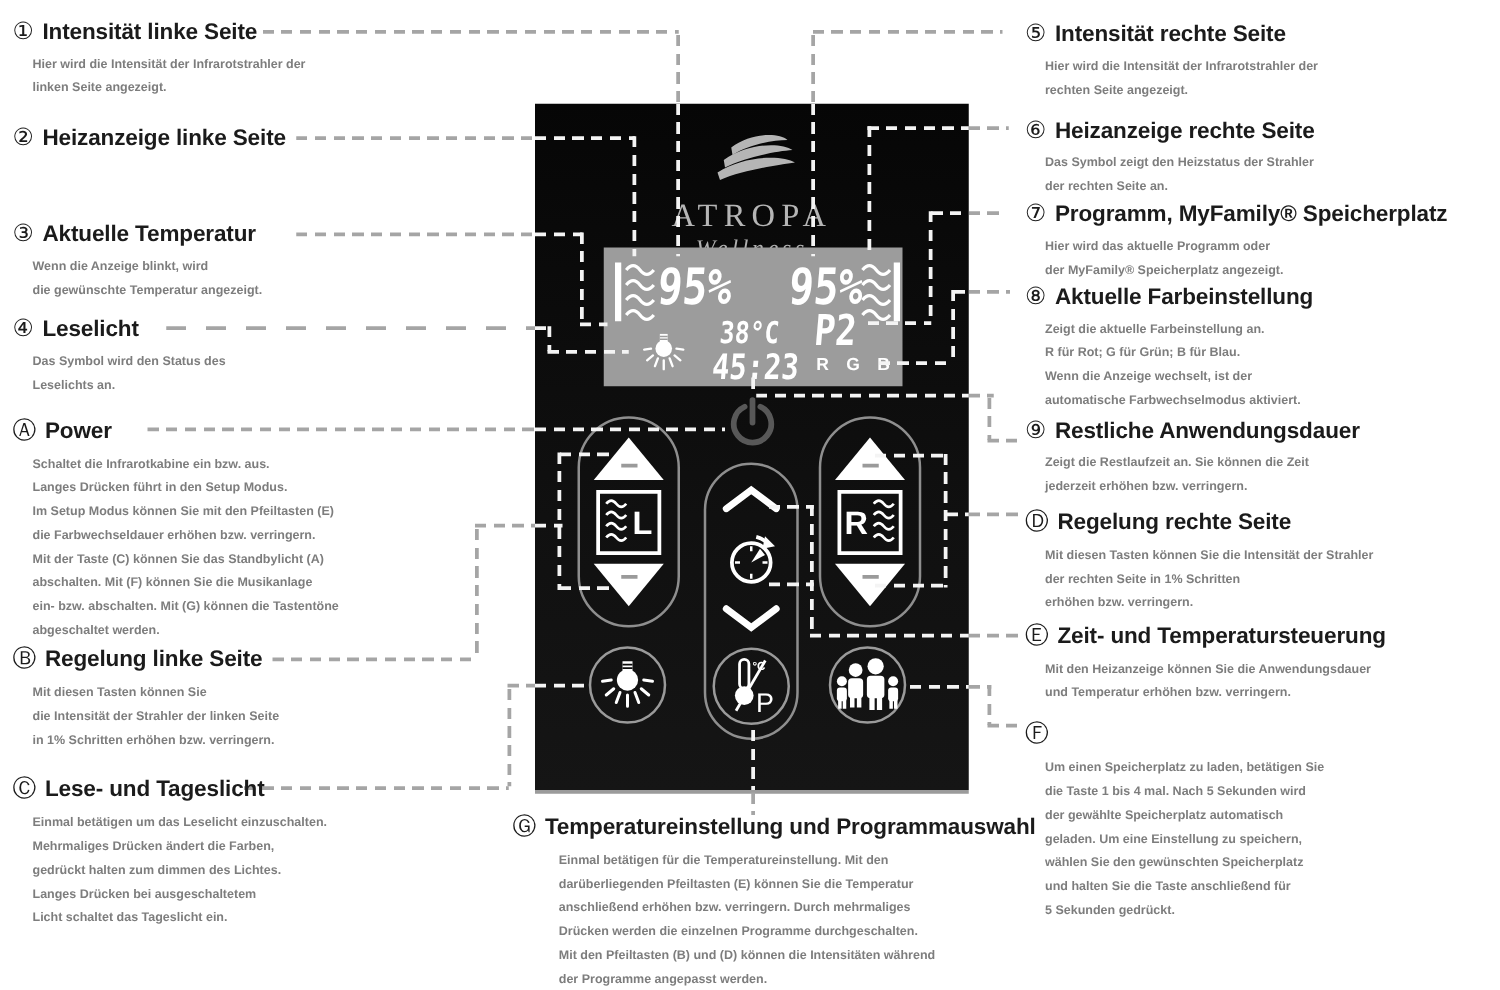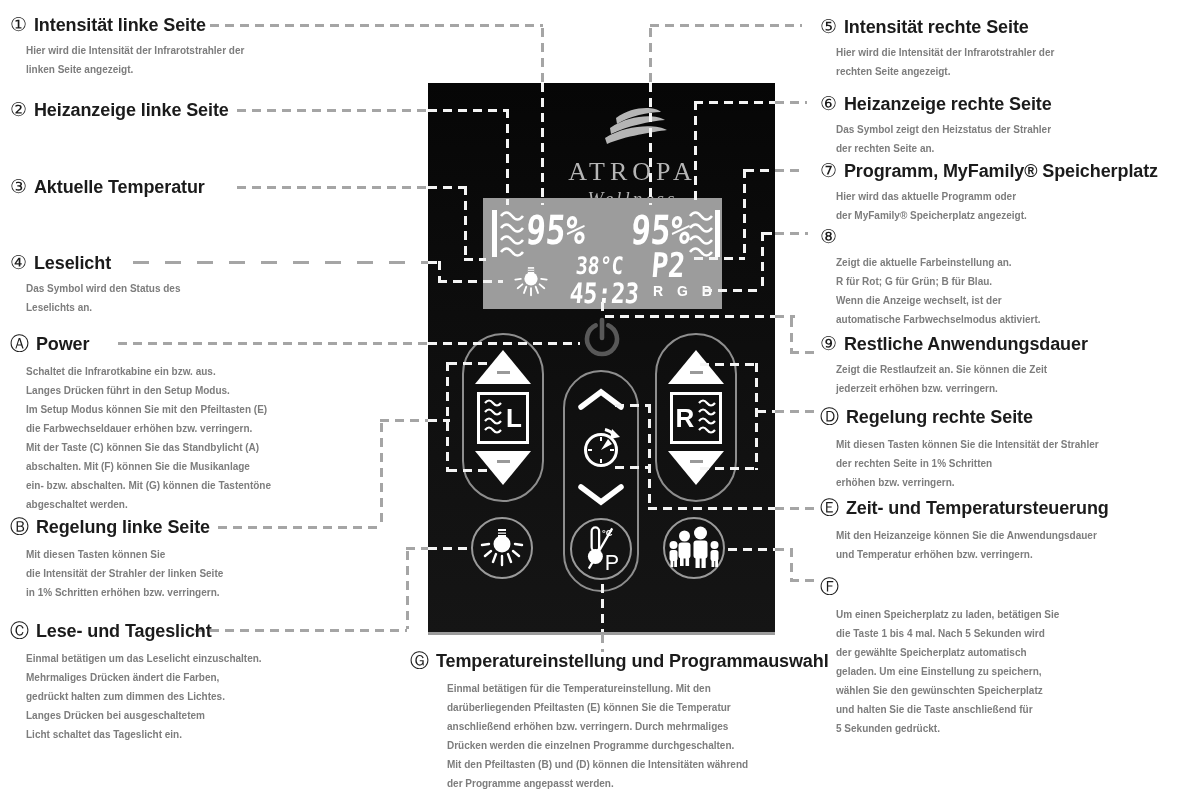--- a/index.html
+++ b/index.html
@@ -18,21 +18,21 @@
   .ln.v{width:3px;}
   .ln.h.g{background:repeating-linear-gradient(90deg,#a5a5a5 0 9px,transparent 9px 15px);}
   .ln.v.g{background:repeating-linear-gradient(180deg,#a5a5a5 0 9px,transparent 9px 15px);}
   .ln.h.w{background:repeating-linear-gradient(90deg,#f4f4f4 0 9px,transparent 9px 15px);}
   .ln.v.w{background:repeating-linear-gradient(180deg,#f4f4f4 0 9px,transparent 9px 15px);}
   .ln.h.lg{background:repeating-linear-gradient(90deg,#a5a5a5 0 16px,transparent 16px 32px);}
   
   .panel{position:absolute;left:428px;top:83px;width:347px;height:549px;
          background:linear-gradient(180deg,#060606 0%,#101010 60%,#151515 100%);
          border-bottom:3px solid #9b9b9b;z-index:1;}
-  .logo{position:absolute;left:0;top:22px;width:347px;text-align:center;padding-left:31px;}
+  .logo{position:absolute;left:0;top:22px;width:347px;text-align:center;}
   .brand{margin-top:6px;font-family:"Liberation Serif",serif;font-size:26px;
          letter-spacing:5px;color:#b5b5b5;}
   .brand-sub{margin-top:1px;font-family:"Liberation Serif",serif;font-style:italic;
          font-size:19px;letter-spacing:3px;color:#b0b0b0;}
   .lcd{position:absolute;left:55px;top:115px;width:239px;height:111px;background:#9c9c9c;}
   .lcd .bar{position:absolute;width:5px;height:47px;background:#fff;}
   .seg{position:absolute;font-family:"DejaVu Sans Mono",monospace;font-weight:700;color:#fff;
        line-height:1;transform:scale(0.82,1) skewX(-6deg);transform-origin:left top;white-space:pre;}
   .s95{font-size:40px;}
   .s38{font-size:24px;}
@@ -65,20 +65,22 @@
   <div class="co" style="left:10px;top:13px;">
     <div class="co-h"><span class="co-n">①</span><span>Intensität linke Seite</span></div>
     <div class="co-b">Hier wird die Intensität der Infrarotstrahler der
 linken Seite angezeigt.</div>
   </div>
   <div class="co" style="left:10px;top:98px;">
     <div class="co-h"><span class="co-n">②</span><span>Heizanzeige linke Seite</span></div>
   </div>
   <div class="co" style="left:10px;top:175px;">
     <div class="co-h"><span class="co-n">③</span><span>Aktuelle Temperatur</span></div>
+    <div class="co-b">Wenn die Anzeige blinkt, wird
+die gewünschte Temperatur angezeigt.</div>
   </div>
   <div class="co" style="left:10px;top:251px;">
     <div class="co-h"><span class="co-n">④</span><span>Leselicht</span></div>
     <div class="co-b">Das Symbol wird den Status des
 Leselichts an.</div>
   </div>
   <div class="co" style="left:10px;top:331px;">
     <div class="co-h"><span class="co-n">Ⓐ</span><span>Power</span></div>
     <div class="co-b">Schaltet die Infrarotkabine ein bzw. aus.
 Langes Drücken führt in den Setup Modus.
@@ -113,21 +115,21 @@
     <div class="co-h"><span class="co-n">⑥</span><span>Heizanzeige rechte Seite</span></div>
     <div class="co-b">Das Symbol zeigt den Heizstatus der Strahler
 der rechten Seite an.</div>
   </div>
   <div class="co" style="left:820px;top:159px;">
     <div class="co-h"><span class="co-n">⑦</span><span>Programm, MyFamily® Speicherplatz</span></div>
     <div class="co-b">Hier wird das aktuelle Programm oder
 der MyFamily® Speicherplatz angezeigt.</div>
   </div>
   <div class="co" style="left:820px;top:225px;">
-    <div class="co-h"><span class="co-n">⑧</span></div>
+    <div class="co-h"><span class="co-n">⑧</span><span>Aktuelle Farbeinstellung</span></div>
     <div class="co-b">Zeigt die aktuelle Farbeinstellung an.
 R für Rot; G für Grün; B für Blau.
 Wenn die Anzeige wechselt, ist der
 automatische Farbwechselmodus aktiviert.</div>
   </div>
   <div class="co" style="left:820px;top:332px;">
     <div class="co-h"><span class="co-n">⑨</span><span>Restliche Anwendungsdauer</span></div>
     <div class="co-b">Zeigt die Restlaufzeit an. Sie können die Zeit
 jederzeit erhöhen bzw. verringern.</div>
   </div>

